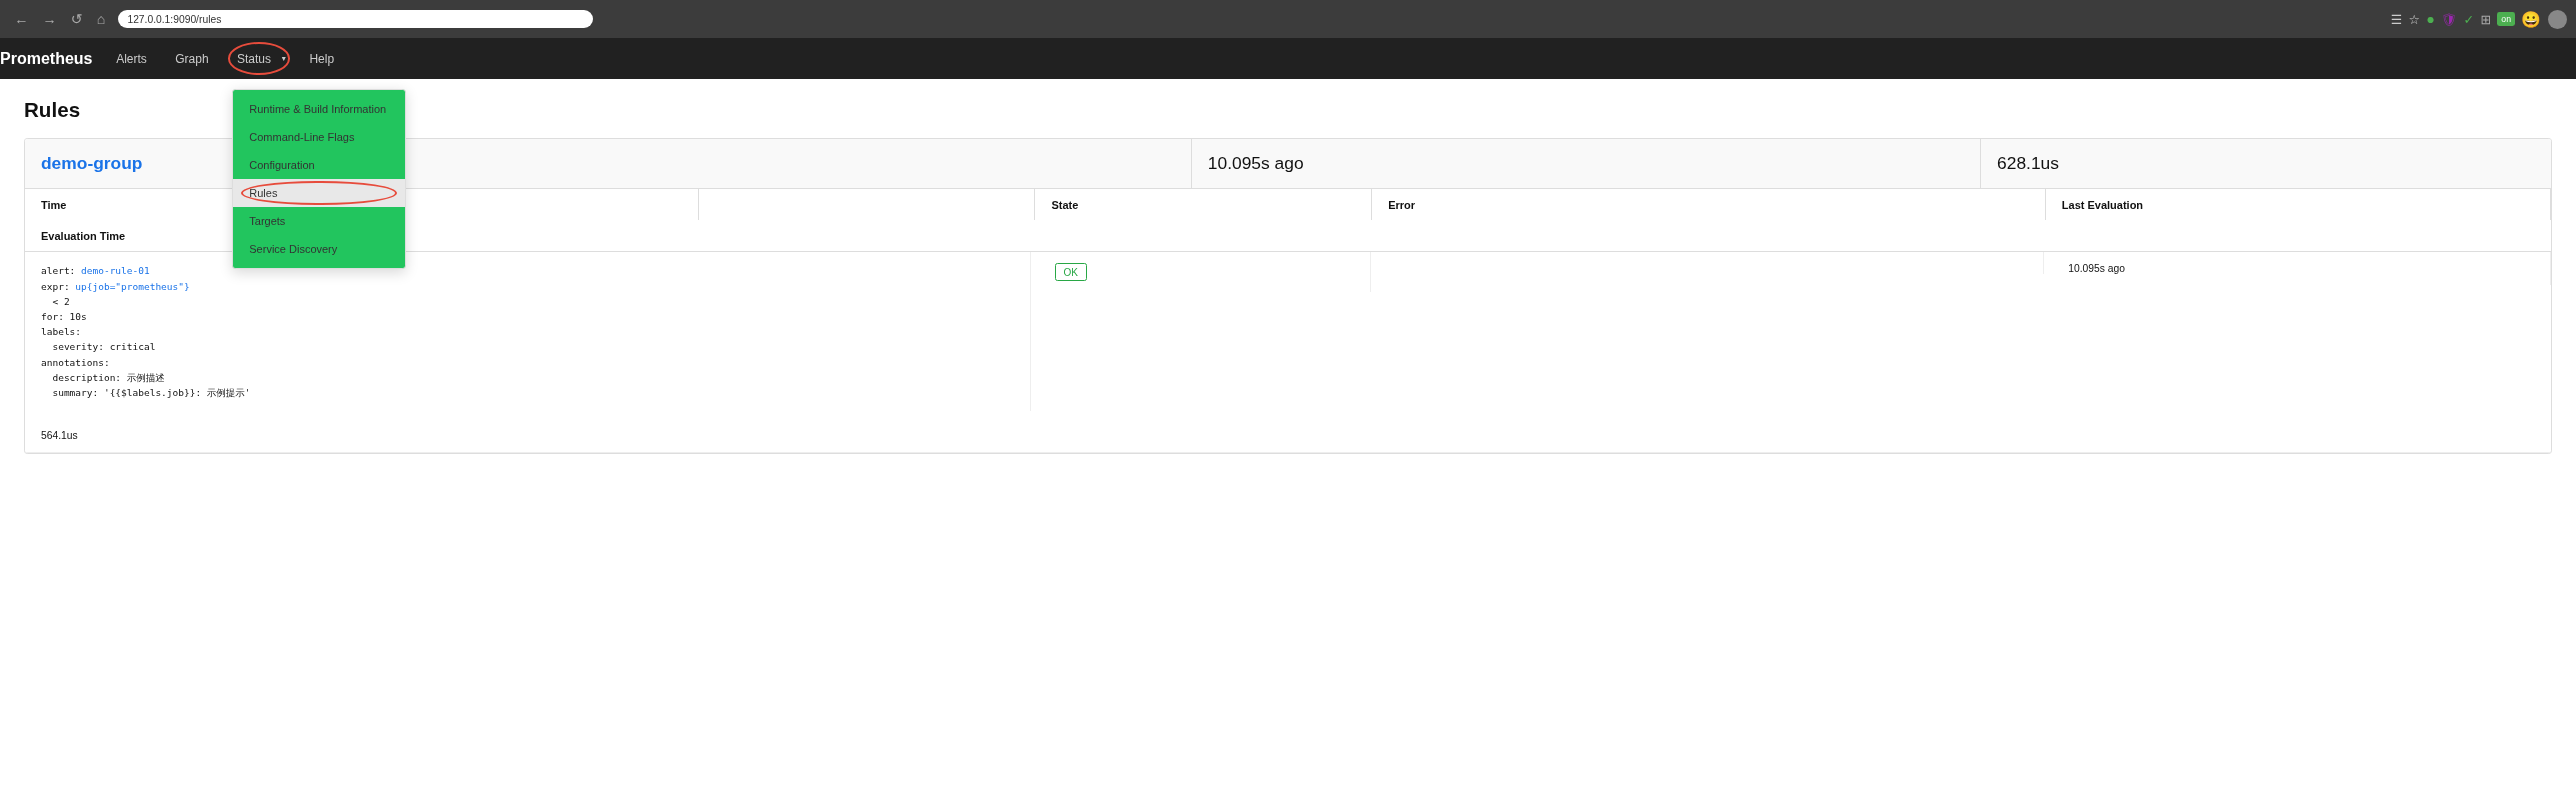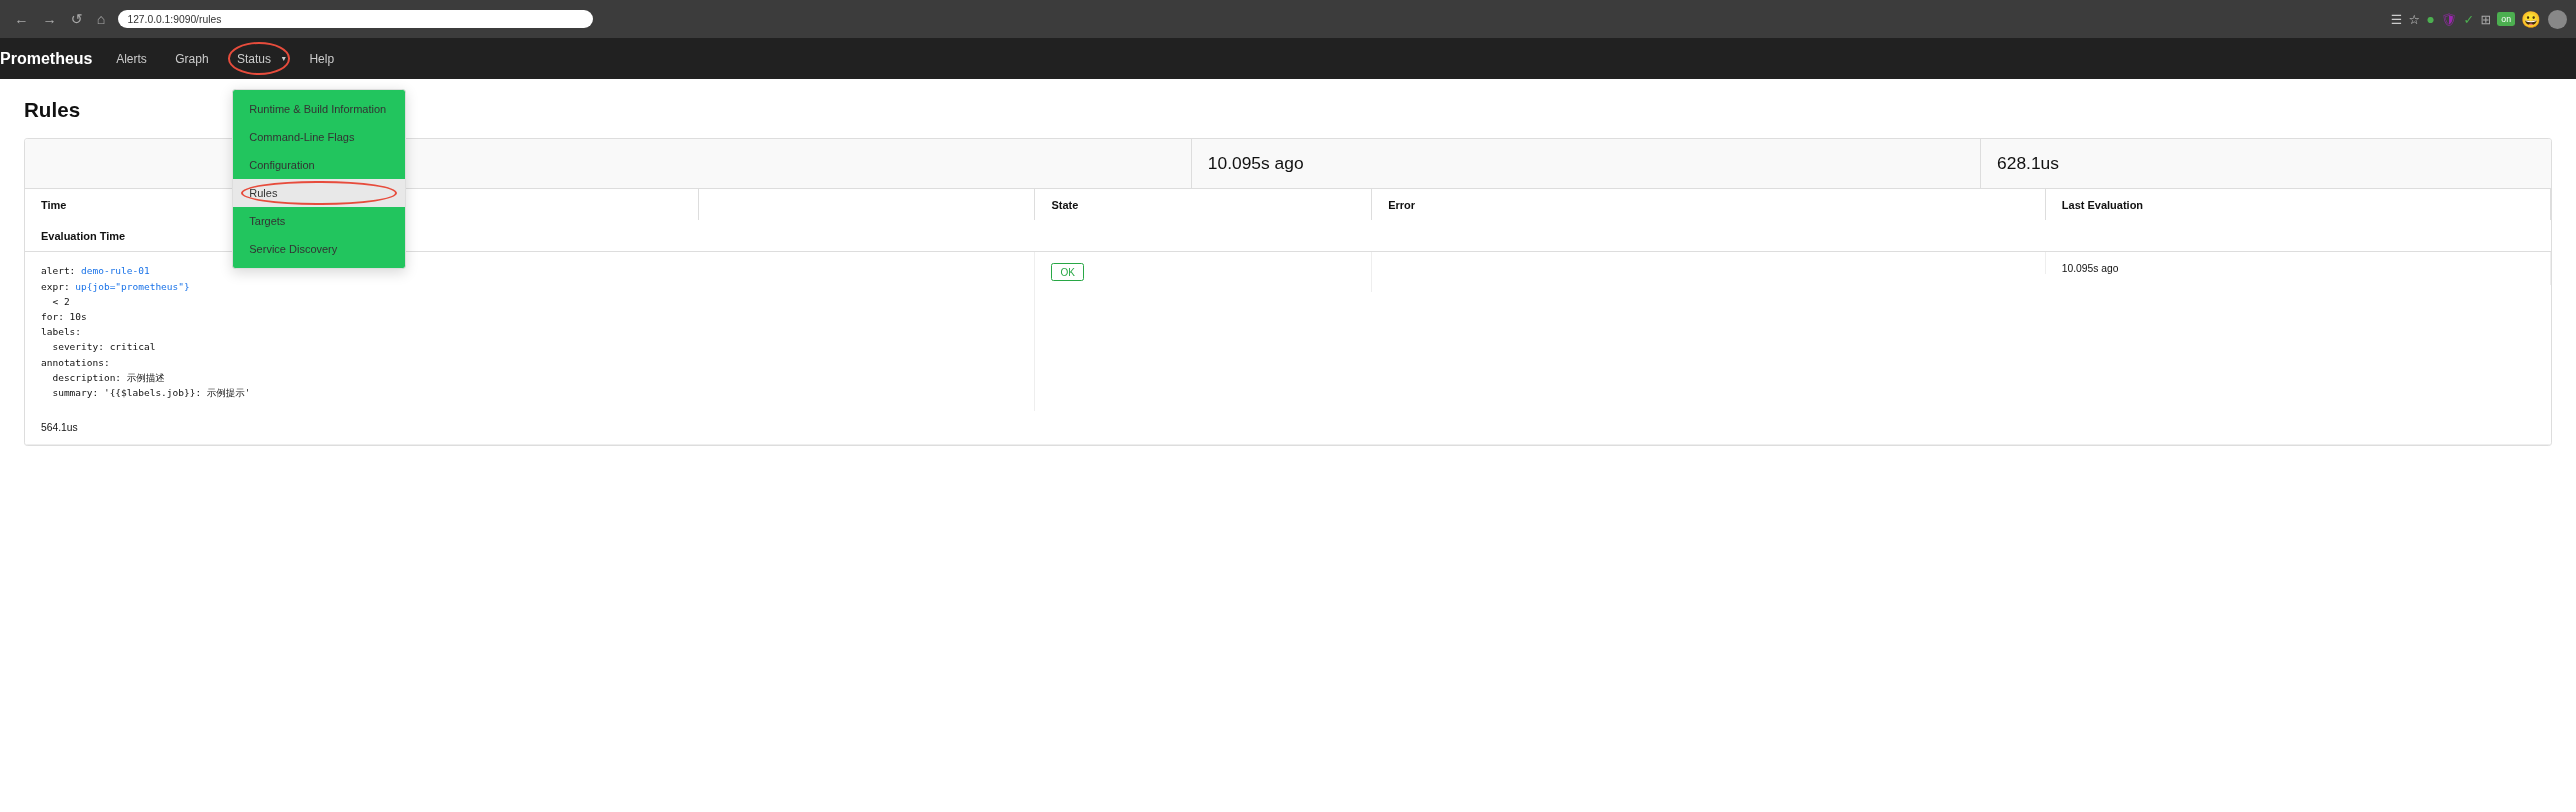--- a/index.html
+++ b/index.html
@@ -162,20 +162,21 @@
       color: #111;
       border-right: 0.8px solid #ddd;
     }
     .th:last-child { border-right: none; }
 
     .table-row {
       display: grid;
       grid-template-columns: 2fr 1fr 1fr 2fr 1.5fr;
       border-bottom: 0.8px solid #eee;
       align-items: start;
+      gap: 8px;
     }
     .td {
       padding: 11px 16px;
       font-size: 10.3px;
       color: #111;
       border-right: 0.8px solid #eee;
       vertical-align: top;
     }
     .td:last-child { border-right: none; }
 
@@ -290,20 +291,21 @@
 
   <a class="nav-link">Help</a>
 </div>
 
 <div class="main-content">
   <h1 class="page-title">Rules</h1>
 
   <div class="rules-container">
 
     <div class="group-header">
+      <div class="group-name">demo-group</div>
       <div style="grid-column: 2/4; border-left:0.8px solid #ddd;"></div>
       <div class="group-stat">10.095s ago</div>
       <div class="group-stat">628.1us</div>
     </div>
 
     <div class="table-header">
       <div class="th">Time</div>
       <div class="th"></div>
       <div class="th">State</div>
       <div class="th">Error</div>

